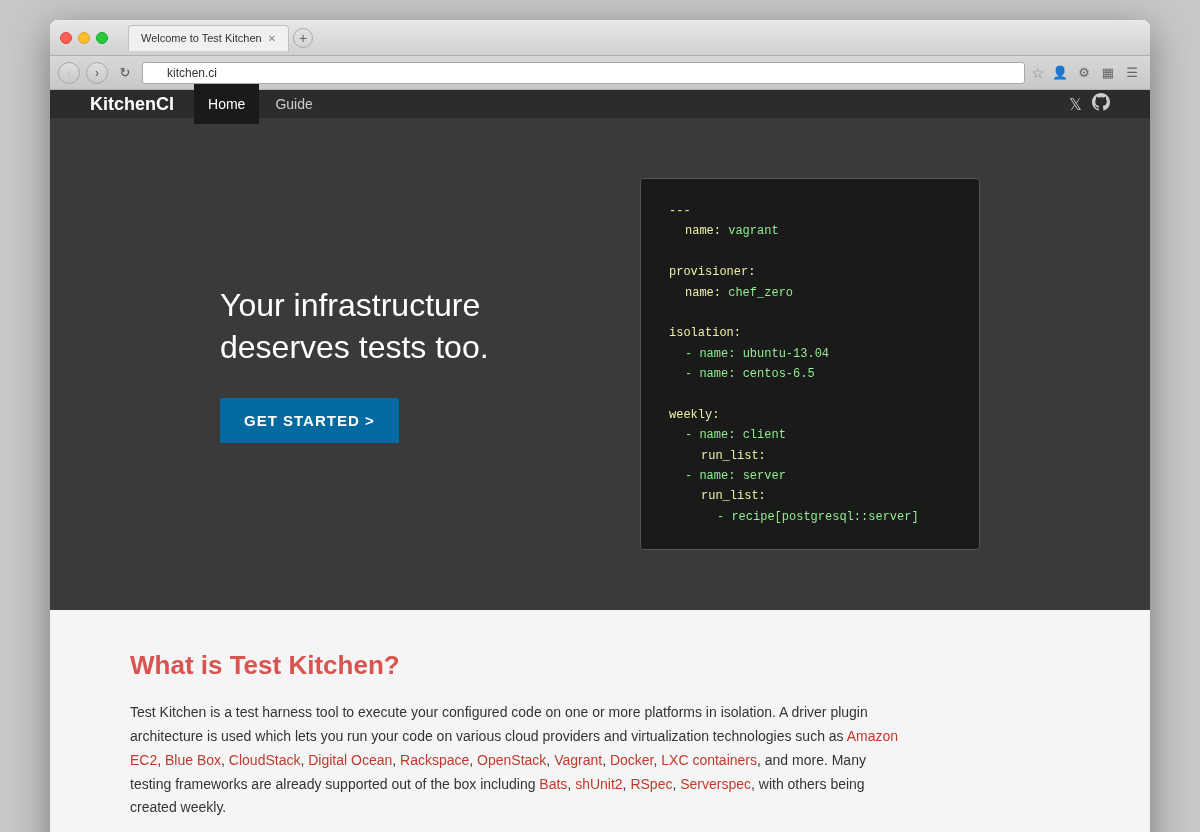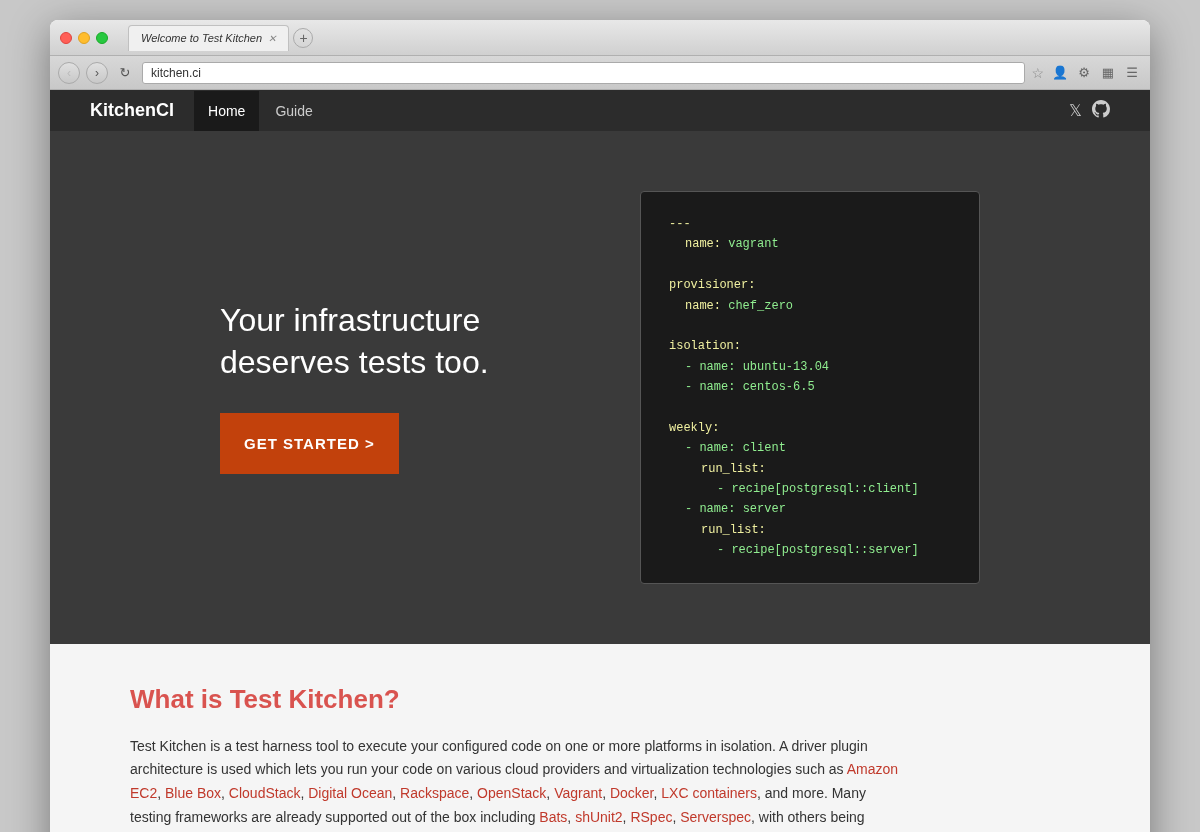--- a/index.html
+++ b/index.html
@@ -20,21 +20,20 @@
       overflow: hidden;
     }
     
     .title-bar {
       background: linear-gradient(to bottom, #e8e8e8, #d0d0d0);
       height: 36px;
       display: flex;
       align-items: center;
       padding: 0 10px;
       border-bottom: 1px solid #b0b0b0;
-      font-style: italic;
     }
     .traffic-lights {
       display: flex;
       gap: 6px;
       margin-right: 10px;
     }
     .traffic-light {
       width: 12px;
       height: 12px;
       border-radius: 50%;
@@ -112,21 +111,21 @@
       font-size: 13px;
       color: #555;
       cursor: pointer;
     }
     .url-bar {
       flex: 1;
       height: 22px;
       border: 1px solid #aaa;
       border-radius: 3px;
       background: white;
-      padding: 0 8px;
+      padding: 0 24px;
       font-size: 12px;
       color: #333;
       display: flex;
       align-items: center;
     }
     .star-btn {
       font-size: 14px;
       color: #888;
       cursor: pointer;
     }
@@ -141,21 +140,21 @@
       display: flex;
       align-items: center;
       justify-content: center;
       font-size: 13px;
       color: #666;
       cursor: pointer;
     }
     
     .site-nav {
       background: #2c2c2c;
-      height: 41px;
+      height: 28px;
       display: flex;
       align-items: center;
       padding: 0 40px;
       justify-content: space-between;
     }
     .site-nav-left {
       display: flex;
       align-items: center;
       gap: 0;
     }
@@ -206,24 +205,24 @@
     }
     .hero-headline {
       color: #fff;
       font-size: 32px;
       font-weight: 300;
       line-height: 1.3;
       margin-bottom: 30px;
       max-width: 340px;
     }
     .get-started-btn {
-      background: #c2410c;
+      background: #0369a1;
       color: #fff;
       border: none;
-      padding: 22px 24px;
+      padding: 14px 24px;
       font-size: 15px;
       font-weight: bold;
       cursor: pointer;
       letter-spacing: 1px;
       text-transform: uppercase;
     }
     
     .code-block {
       background: #1a1a1a;
       border: 1px solid #555;
@@ -346,21 +345,20 @@
       <span class="code-line"><span class="code-key">provisioner:</span></span>
       <span class="code-line code-indent1"><span class="code-key">name:</span> <span class="code-val">chef_zero</span></span>
       <span class="code-line">&nbsp;</span>
       <span class="code-line"><span class="code-key">isolation:</span></span>
       <span class="code-line code-indent1"><span class="code-dash">- name:</span> <span class="code-val">ubuntu-13.04</span></span>
       <span class="code-line code-indent1"><span class="code-dash">- name:</span> <span class="code-val">centos-6.5</span></span>
       <span class="code-line">&nbsp;</span>
       <span class="code-line"><span class="code-key">weekly:</span></span>
       <span class="code-line code-indent1"><span class="code-dash">- name:</span> <span class="code-val">client</span></span>
       <span class="code-line code-indent2"><span class="code-key">run_list:</span></span>
-      <span class="code-line code-indent3"><span class="code-dash">- recipe</span><span class="code-val">[postgresql::client]</span></span>
       <span class="code-line code-indent1"><span class="code-dash">- name:</span> <span class="code-val">server</span></span>
       <span class="code-line code-indent2"><span class="code-key">run_list:</span></span>
       <span class="code-line code-indent3"><span class="code-dash">- recipe</span><span class="code-val">[postgresql::server]</span></span>
     </div>
   </section>
 
   <section class="content">
     <h2 class="section-title">What is Test Kitchen?</h2>
     <p class="section-para">
       <span>Test Kitchen is a test harness tool to execute your configured code on one or more platforms in isolation. A driver plugin architecture is used which lets you run your code on various cloud providers and virtualization technologies such as</span>

